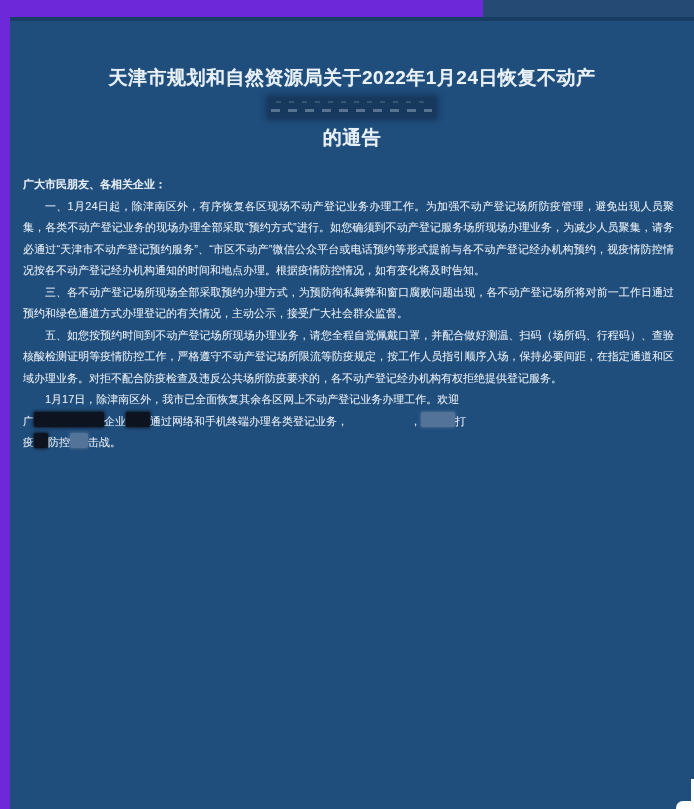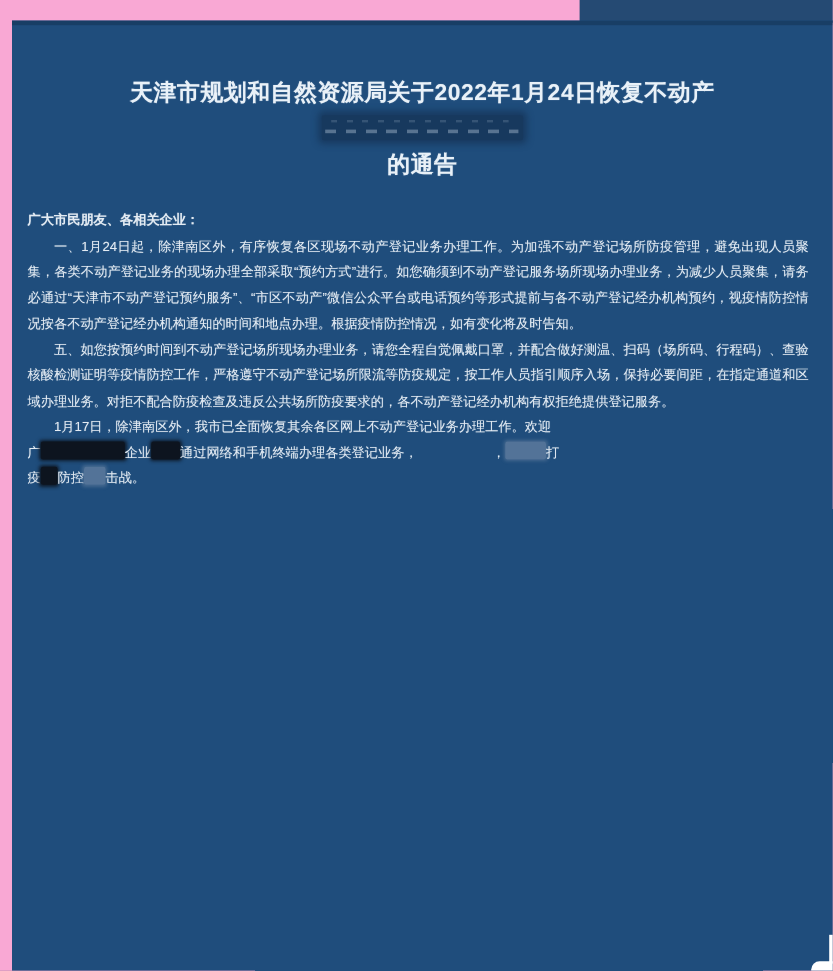--- a/index.html
+++ b/index.html
@@ -1,18 +1,18 @@
 <!DOCTYPE html>
 <html><head>
 <meta charset="utf-8">
 <style>
   html,body{margin:0;padding:0;}
   body{background:#888;}
   #stage{
-    position:relative;width:694px;height:809px;background:#f9a8d4;
+    position:relative;width:694px;height:809px;background:#6d28d9;
     overflow:hidden;font-family:"Liberation Sans","DejaVu Sans",sans-serif;
   }
   .top-tab{
     position:absolute;left:483px;top:0;width:211px;height:19px;
     background:var(--tab,#254a73);
   }
   .panel{
     position:absolute;left:10px;top:17px;right:0;bottom:0;
     background:var(--panel,#1f4d7c);overflow:hidden;
   }
@@ -69,20 +69,21 @@
   <div class="top-tab"></div>
 
   <div class="panel">
     <h1 class="title"><span>天津市规划和自然资源局关于2022年1月24日恢复不动产</span><span class="redact title-smudge" style="width: 168px; height: 21px;"></span><br><span>的通告</span></h1>
 
     <div class="body-text">
       <p class="salutation">广大市民朋友、各相关企业：</p>
 
       <div>
           <p class="para">一、1月24日起，除津南区外，有序恢复各区现场不动产登记业务办理工作。为加强不动产登记场所防疫管理，避免出现人员聚集，各类不动产登记业务的现场办理全部采取“预约方式”进行。如您确须到不动产登记服务场所现场办理业务，为减少人员聚集，请务必通过“天津市不动产登记预约服务”、“市区不动产”微信公众平台或电话预约等形式提前与各不动产登记经办机构预约，视疫情防控情况按各不动产登记经办机构通知的时间和地点办理。根据疫情防控情况，如有变化将及时告知。</p>
+          <p class="para">三、各不动产登记场所现场全部采取预约办理方式，为预防徇私舞弊和窗口腐败问题出现，各不动产登记场所将对前一工作日通过预约和绿色通道方式办理登记的有关情况，主动公示，接受广大社会群众监督。</p>
           <p class="para">五、如您按预约时间到不动产登记场所现场办理业务，请您全程自觉佩戴口罩，并配合做好测温、扫码（场所码、行程码）、查验核酸检测证明等疫情防控工作，严格遵守不动产登记场所限流等防疫规定，按工作人员指引顺序入场，保持必要间距，在指定通道和区域办理业务。对拒不配合防疫检查及违反公共场所防疫要求的，各不动产登记经办机构有权拒绝提供登记服务。</p>
         </div>
 
       <p class="para"><span>1月17日，除津南区外，我市已全面恢复其余各区网上不动产登记业务办理工作。欢迎</span><br><span>广</span><span class="redact dark" style="width: 70px; height: 15px;"></span><span>企业</span><span class="redact dark" style="width: 24px; height: 15px;"></span><span>通过网络和手机终端办理各类登记业务，</span><span class="redact erased" style="width: 62px; height: 15px;"></span><span>，</span><span class="redact grey" style="width: 34px; height: 15px;"></span><span>打</span><br><span>疫</span><span class="redact dark" style="width: 14px; height: 15px;"></span><span>防控</span><span class="redact grey" style="width: 18px; height: 15px;"></span><span>击战。</span></p>
     </div>
   </div>
 
   <div class="corner-notch"></div>
   <div class="edge-sliver"></div>
 </div>

